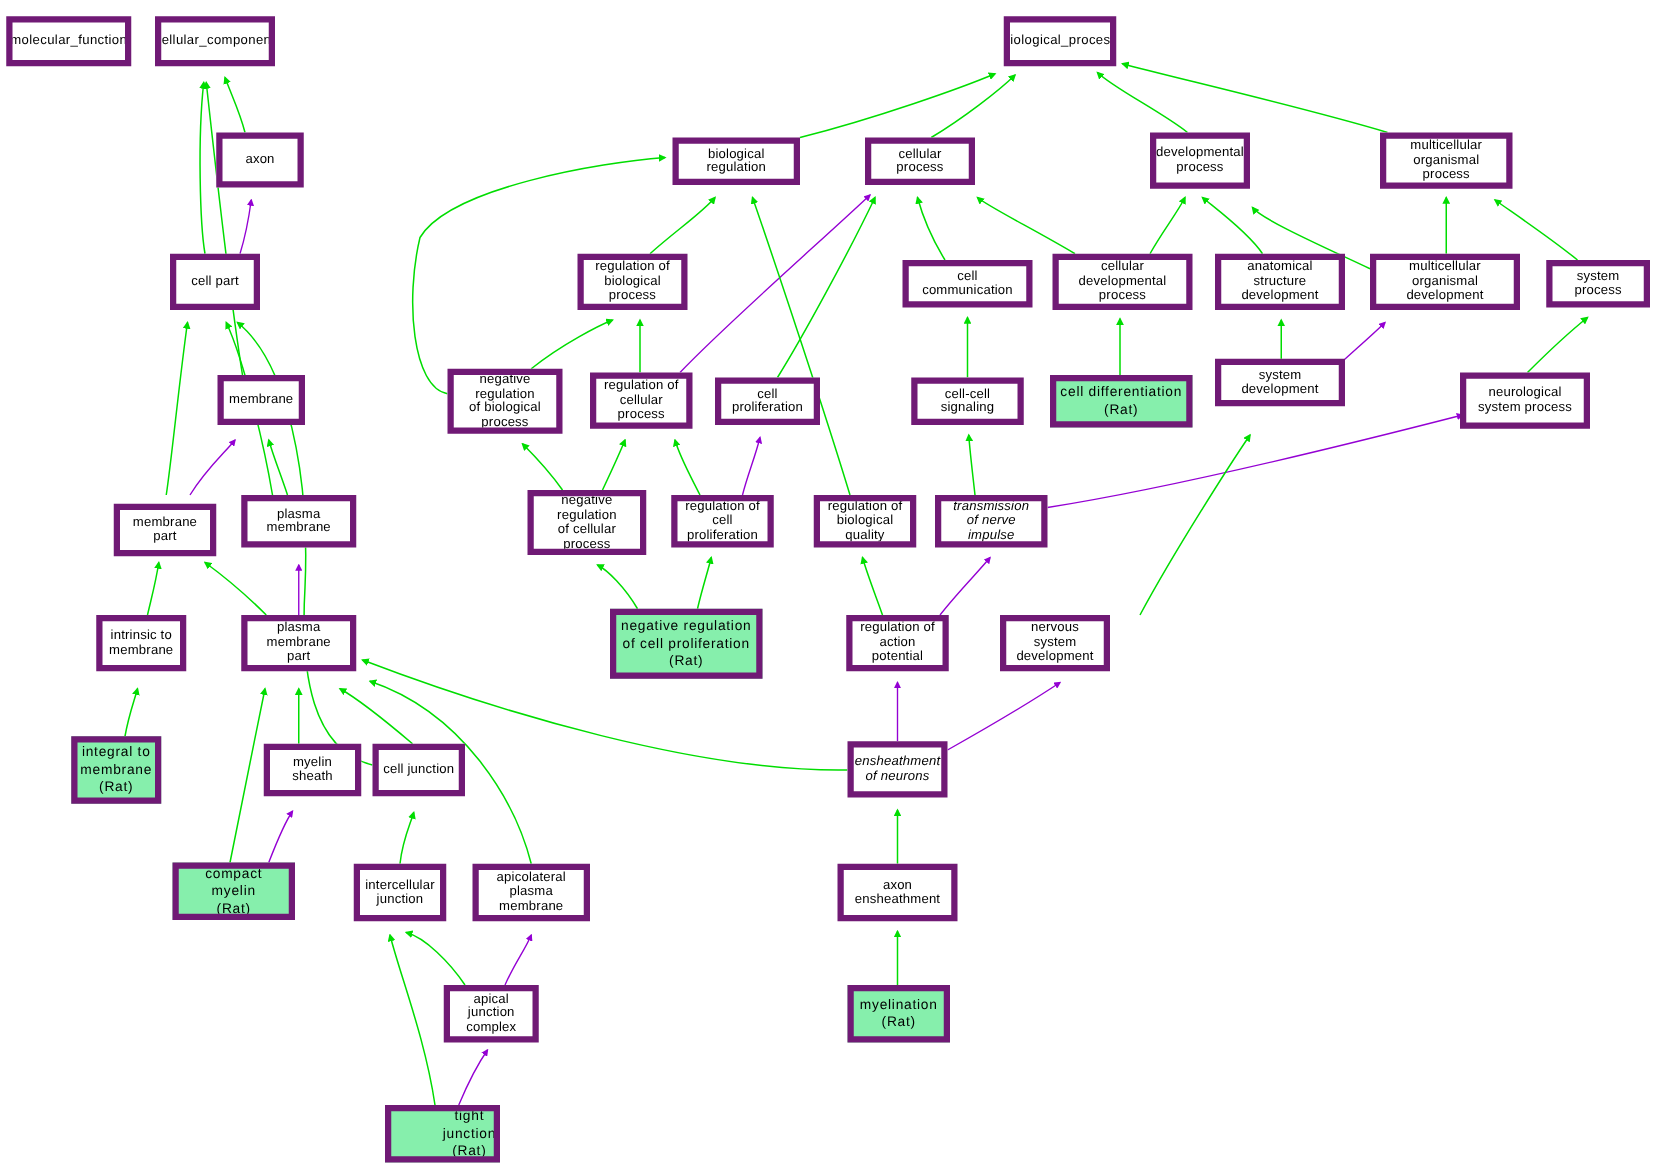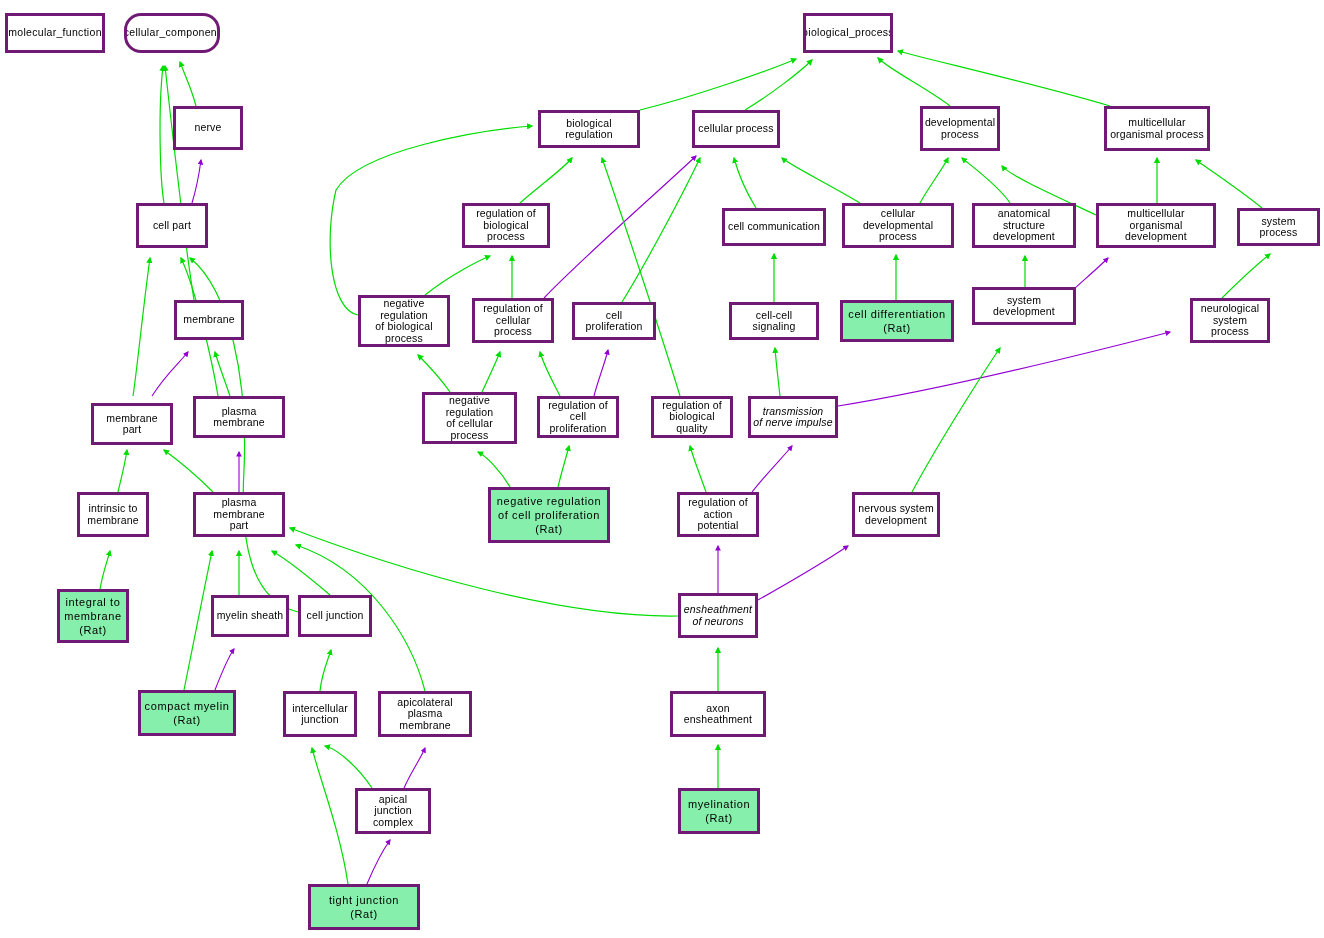--- a/index.html
+++ b/index.html
@@ -17,21 +17,21 @@
     overflow: hidden;
   }
   #edges {
     position: absolute;
     left: 0; top: 0;
     width: 1324px; height: 938px;
     pointer-events: none;
   }
   .node {
     position: absolute;
-    border: 3px solid #701a75;
+    border: 5px solid #701a75;
     background: #ffffff;
     display: flex;
     align-items: center;
     justify-content: center;
     text-align: center;
     font-size: 10.5px;
     line-height: 11.5px;
     color: #000000;
     letter-spacing: 0.15px;
     padding: 1px 2px;
@@ -122,23 +122,23 @@
         <path d="M 678 616 C 560 618 400 570 290 528" fill="none" stroke="#00DD00" stroke-width="1.2" marker-end="url(#arrow-green)"></path>
         <path d="M 912 492 C 940 440 985 370 1000 348" fill="none" stroke="#00DD00" stroke-width="1.2" marker-end="url(#arrow-green)"></path>
         <path d="M 718 691 C 718 676 718 662 718 648" fill="none" stroke="#00DD00" stroke-width="1.2" marker-end="url(#arrow-green)"></path>
         <path d="M 718 788 C 718 774 718 760 718 745" fill="none" stroke="#00DD00" stroke-width="1.2" marker-end="url(#arrow-green)"></path>
         <path d="M 358 315 C 330 310 324 240 336 190 C 360 150 480 130 532 126" fill="none" stroke="#00DD00" stroke-width="1.2" marker-end="url(#arrow-green)"></path>
         <path d="M 298 612 C 250 600 240 540 244 470 C 248 380 230 290 190 258" fill="none" stroke="#00DD00" stroke-width="1.2" marker-end="url(#arrow-green)"></path>
       </g>
   </svg>
   <div id="node-layer">
       <div class="node root" style="left: 5px; top: 13px; width: 100px; height: 40px;">molecular_function</div>
-      <div class="node root" style="left: 124px; top: 13px; width: 96px; height: 40px; border-radius: 17px;">cellular_component</div>
+      <div class="node root" style="left: 124px; top: 13px; width: 96px; height: 40px;">cellular_component</div>
       <div class="node root" style="left: 803px; top: 13px; width: 90px; height: 40px;">biological_process</div>
-      <div class="node" style="left: 173px; top: 106px; width: 70px; height: 44px;">nerve</div>
+      <div class="node" style="left: 173px; top: 106px; width: 70px; height: 44px;">axon</div>
       <div class="node" style="left: 538px; top: 110px; width: 102px; height: 38px;">biological regulation</div>
       <div class="node" style="left: 692px; top: 110px; width: 88px; height: 38px;">cellular process</div>
       <div class="node" style="left: 920px; top: 106px; width: 80px; height: 45px;">developmental
 process</div>
       <div class="node" style="left: 1104px; top: 106px; width: 106px; height: 45px;">multicellular
 organismal process</div>
       <div class="node" style="left: 136px; top: 203px; width: 72px; height: 45px;">cell part</div>
       <div class="node" style="left: 462px; top: 203px; width: 88px; height: 45px;">regulation of
 biological process</div>
       <div class="node" style="left: 722px; top: 208px; width: 104px; height: 38px;">cell communication</div>
@@ -153,21 +153,21 @@
       <div class="node" style="left: 358px; top: 295px; width: 92px; height: 52px;">negative regulation
 of biological
 process</div>
       <div class="node" style="left: 472px; top: 298px; width: 82px; height: 45px;">regulation of
 cellular process</div>
       <div class="node" style="left: 572px; top: 302px; width: 84px; height: 38px;">cell proliferation</div>
       <div class="node" style="left: 729px; top: 302px; width: 90px; height: 38px;">cell-cell signaling</div>
       <div class="node highlight" style="left: 840px; top: 300px; width: 114px; height: 42px;">cell differentiation
 (Rat)</div>
       <div class="node" style="left: 972px; top: 287px; width: 104px; height: 38px;">system development</div>
-      <div class="node" style="left: 1168px; top: 298px; width: 80px; height: 45px; margin-left: 22px;">neurological
+      <div class="node" style="left: 1168px; top: 298px; width: 104px; height: 45px;">neurological
 system process</div>
       <div class="node" style="left: 91px; top: 403px; width: 82px; height: 42px;">membrane part</div>
       <div class="node" style="left: 193px; top: 396px; width: 92px; height: 42px;">plasma membrane</div>
       <div class="node" style="left: 422px; top: 392px; width: 95px; height: 52px;">negative regulation
 of cellular
 process</div>
       <div class="node" style="left: 537px; top: 396px; width: 82px; height: 42px;">regulation of
 cell proliferation</div>
       <div class="node" style="left: 651px; top: 396px; width: 82px; height: 42px;">regulation of
 biological quality</div>
@@ -175,36 +175,36 @@
 of nerve impulse</div>
       <div class="node" style="left: 77px; top: 492px; width: 72px; height: 45px;">intrinsic to
 membrane</div>
       <div class="node" style="left: 193px; top: 492px; width: 92px; height: 45px;">plasma membrane
 part</div>
       <div class="node highlight" style="left: 488px; top: 487px; width: 122px; height: 56px;">negative regulation
 of cell proliferation
 (Rat)</div>
       <div class="node" style="left: 677px; top: 492px; width: 82px; height: 45px;">regulation of
 action potential</div>
-      <div class="node" style="left: 852px; top: 492px; width: 88px; height: 45px;">nervous system
+      <div class="node" style="left: 800px; top: 492px; width: 88px; height: 45px;">nervous system
 development</div>
       <div class="node highlight" style="left: 57px; top: 589px; width: 72px; height: 54px;">integral to
 membrane
 (Rat)</div>
       <div class="node" style="left: 211px; top: 595px; width: 78px; height: 42px;">myelin sheath</div>
       <div class="node" style="left: 298px; top: 595px; width: 74px; height: 42px;">cell junction</div>
       <div class="node" style="left: 678px; top: 593px; width: 80px; height: 45px; font-style: italic;">ensheathment
 of neurons</div>
       <div class="node highlight" style="left: 138px; top: 690px; width: 98px; height: 46px;">compact myelin
 (Rat)</div>
       <div class="node" style="left: 283px; top: 691px; width: 74px; height: 46px;">intercellular
 junction</div>
       <div class="node" style="left: 378px; top: 691px; width: 94px; height: 46px;">apicolateral
 plasma membrane</div>
       <div class="node" style="left: 670px; top: 691px; width: 96px; height: 46px;">axon ensheathment</div>
       <div class="node" style="left: 355px; top: 788px; width: 76px; height: 46px;">apical junction
 complex</div>
       <div class="node highlight" style="left: 678px; top: 788px; width: 82px; height: 46px;">myelination
 (Rat)</div>
-      <div class="node highlight" style="left: 308px; top: 884px; width: 112px; height: 46px;">tight junction
+      <div class="node highlight" style="left: 308px; top: 884px; width: 92px; height: 46px; padding-left: 45px;">tight junction
 (Rat)</div>
     </div>
 </div>
 
 </body></html>

